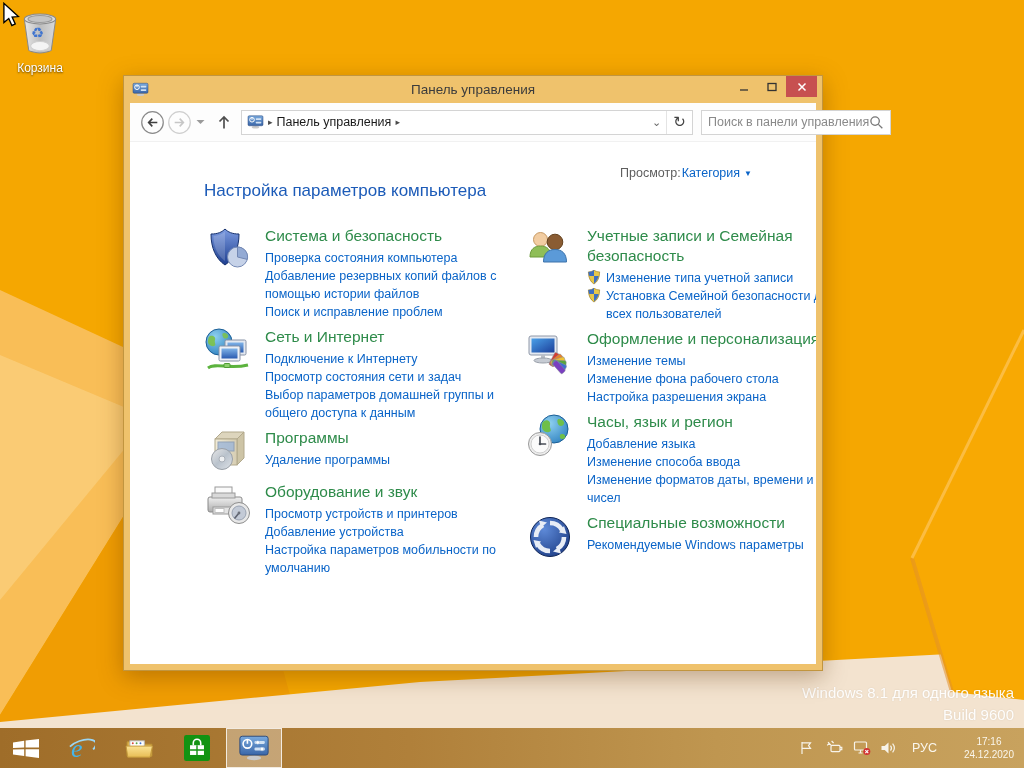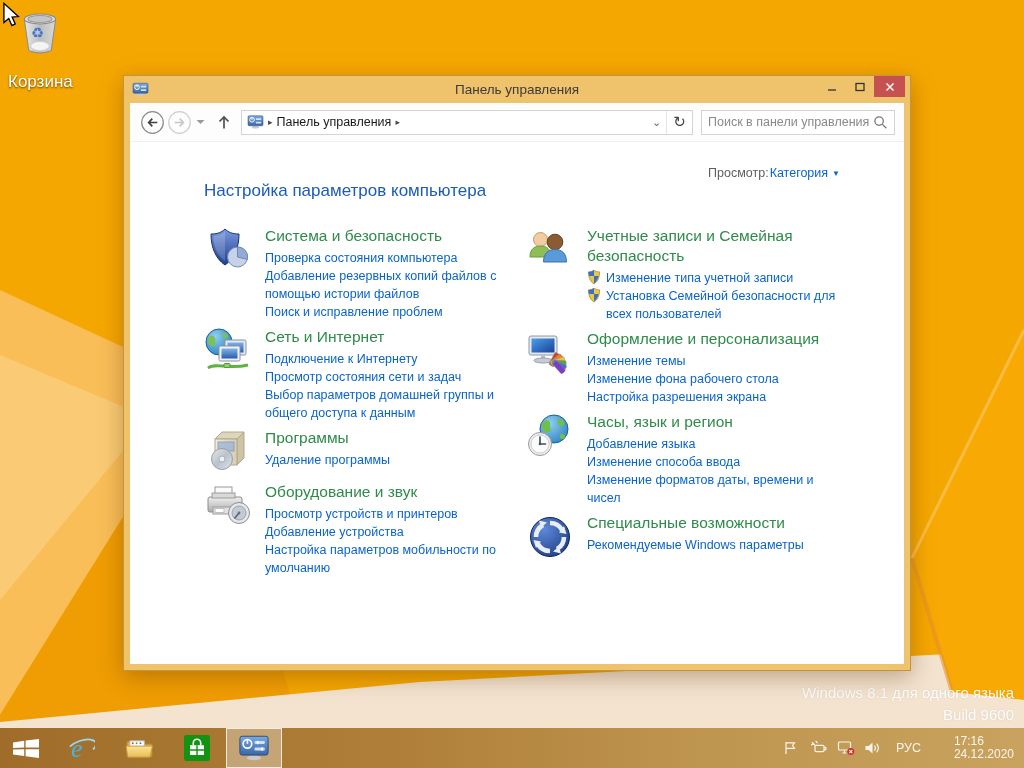--- a/index.html
+++ b/index.html
@@ -3,27 +3,27 @@
 <meta charset="utf-8">
 <style>
   html,body{margin:0;padding:0;}
   body{width:1024px;height:768px;overflow:hidden;font-family:"Liberation Sans",sans-serif;-webkit-font-smoothing:antialiased;}
   .desktop{position:relative;width:1024px;height:768px;background:#f5a701;overflow:hidden;}
   .wallpaper{position:absolute;inset:0;}
   .cursor{position:absolute;left:2px;top:2px;z-index:60;}
 
   
   .recycle{position:absolute;left:8px;top:8px;width:64px;text-align:center;z-index:5;}
-  .recycle .lbl{margin-top:12px;font-size:17px;color:#fff;text-shadow:0 1px 2px rgba(0,0,0,.65);}
+  .recycle .lbl{margin-top:1px;font-size:12px;color:#fff;text-shadow:0 1px 2px rgba(0,0,0,.65);}
 
   
   .watermark{position:absolute;right:10px;bottom:42px;text-align:right;color:rgba(255,255,255,.95);font-size:15px;line-height:22px;text-shadow:0 0 2px rgba(0,0,0,.10);z-index:4;}
 
   
-  .window{position:absolute;left:123px;top:75px;width:788px;height:596px;background:#efc26c;border:1px solid #c1953f;box-sizing:border-box;box-shadow:0 6px 22px rgba(90,45,0,.35);z-index:10;}
+  .window{position:absolute;left:123px;top:75px;width:700px;height:596px;background:#efc26c;border:1px solid #c1953f;box-sizing:border-box;box-shadow:0 6px 22px rgba(90,45,0,.35);z-index:10;}
   .titlebar{position:relative;height:27px;display:flex;align-items:center;}
   .titlebar .win-ic{margin-left:8px;width:17px;height:15px;display:flex;}
   .titlebar .title{position:absolute;left:0;right:0;text-align:center;font-size:13.5px;color:#3c3c3c;}
   .controls{position:absolute;right:5px;top:0;display:flex;}
   .wbtn{width:28px;height:21px;display:flex;align-items:center;justify-content:center;border:none;background:transparent;cursor:pointer;padding:0;}
   .wbtn.close{width:31px;background:#c75050;}
   .client{position:absolute;left:6px;right:6px;top:27px;bottom:6px;background:#fff;display:flex;flex-direction:column;}
 
   
   .toolbar{height:38px;display:flex;align-items:center;padding:0 9px;background:#fdfdfd;border-bottom:1px solid #f1f1f1;flex:none;}
@@ -64,21 +64,21 @@
 
   
   .taskbar{position:absolute;left:0;bottom:0;width:1024px;height:40px;display:flex;align-items:stretch;background:linear-gradient(90deg,#9f6d29 0%,#b0803a 40%,#bf9650 70%,#c8a25e 100%);z-index:50;}
   .tb-btn{width:58px;border:none;background:transparent;display:flex;align-items:center;justify-content:center;cursor:pointer;padding:0;box-sizing:border-box;}
   .tb-btn.start{width:52px;}
   .tb-btn.active{background:rgba(255,255,255,.32);border:1px solid rgba(255,255,255,.78);width:56px;}
   .tb-ic{display:flex;}
   .tray{margin-left:auto;display:flex;align-items:center;gap:9px;padding-right:10px;color:#faf6ec;}
   .tray-ic{width:18px;height:16px;display:flex;cursor:pointer;}
   .tray-lang{font-size:12.5px;margin:8px 5px;cursor:pointer;}
-  .tray-clock{font-size:12px;line-height:13px;text-align:left;margin-left:19px;cursor:pointer;}
+  .tray-clock{font-size:10px;line-height:13px;text-align:center;margin-left:13px;cursor:pointer;}
 </style>
 </head>
 <body>
 
 <div class="desktop">
 
   <svg class="wallpaper" viewBox="0 0 1024 768" preserveAspectRatio="none">
     <rect width="1024" height="768" fill="#f5a701"></rect>
     <polygon points="0,290 205,385 0,715" fill="#f9be57"></polygon>
     <polygon points="0,355 150,418 0,600" fill="#fbd284" opacity=".65"></polygon>

